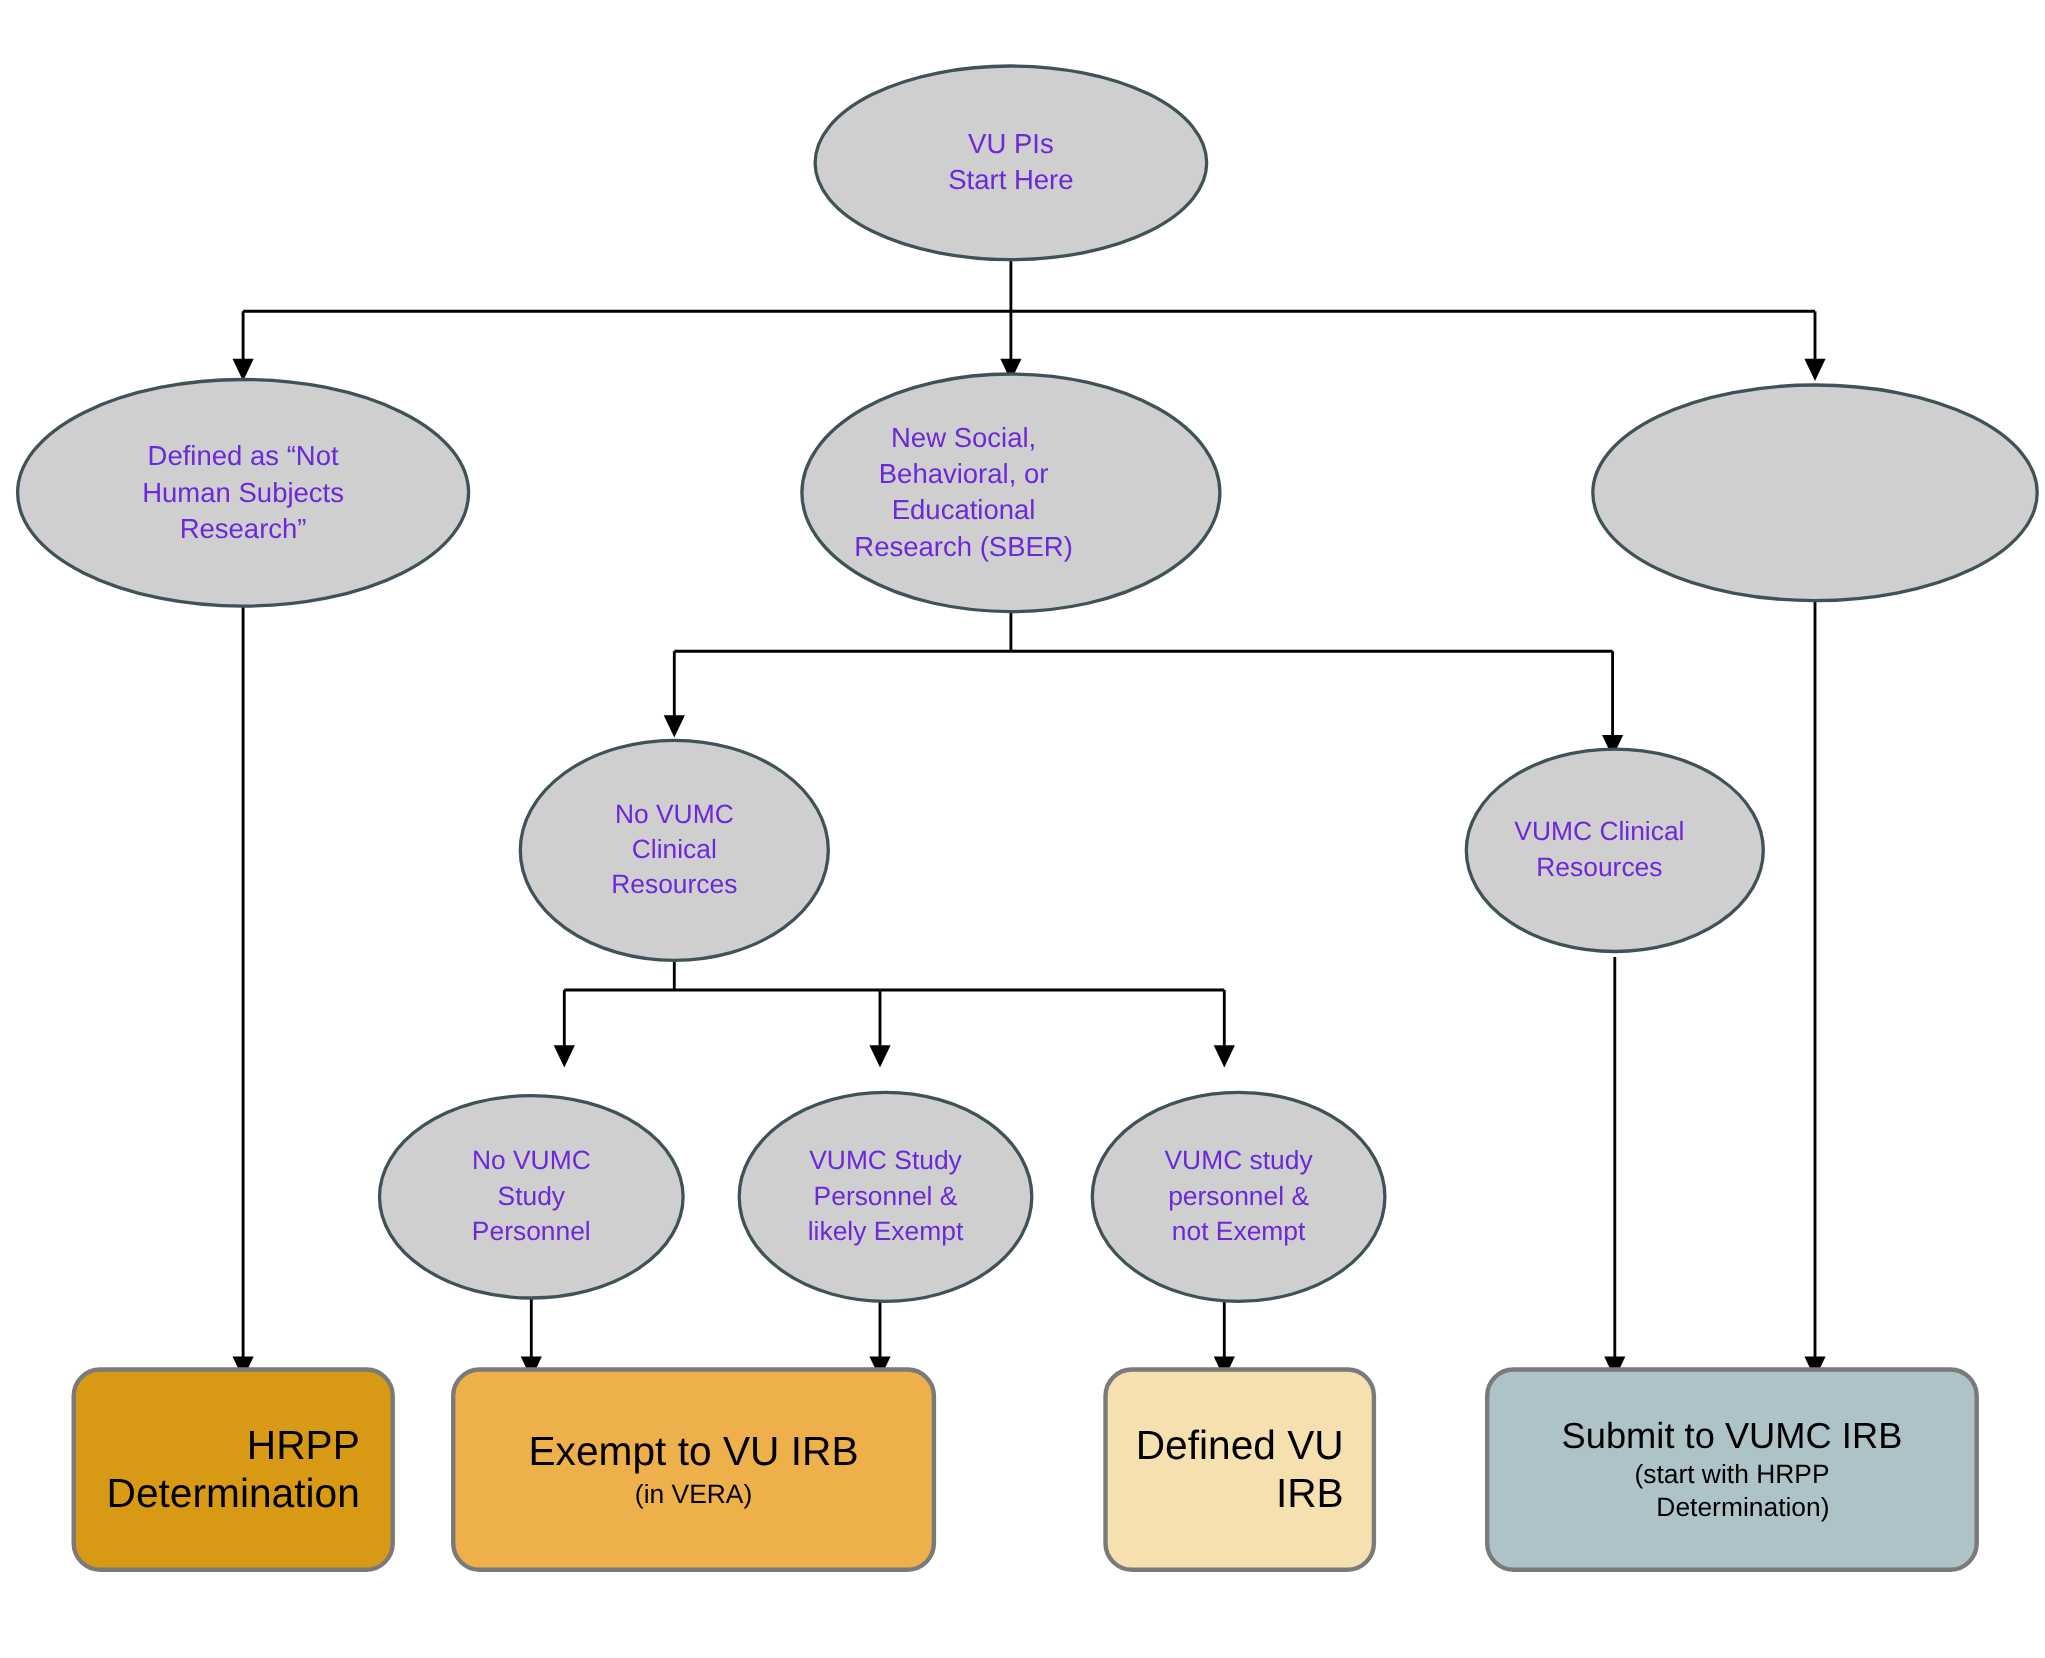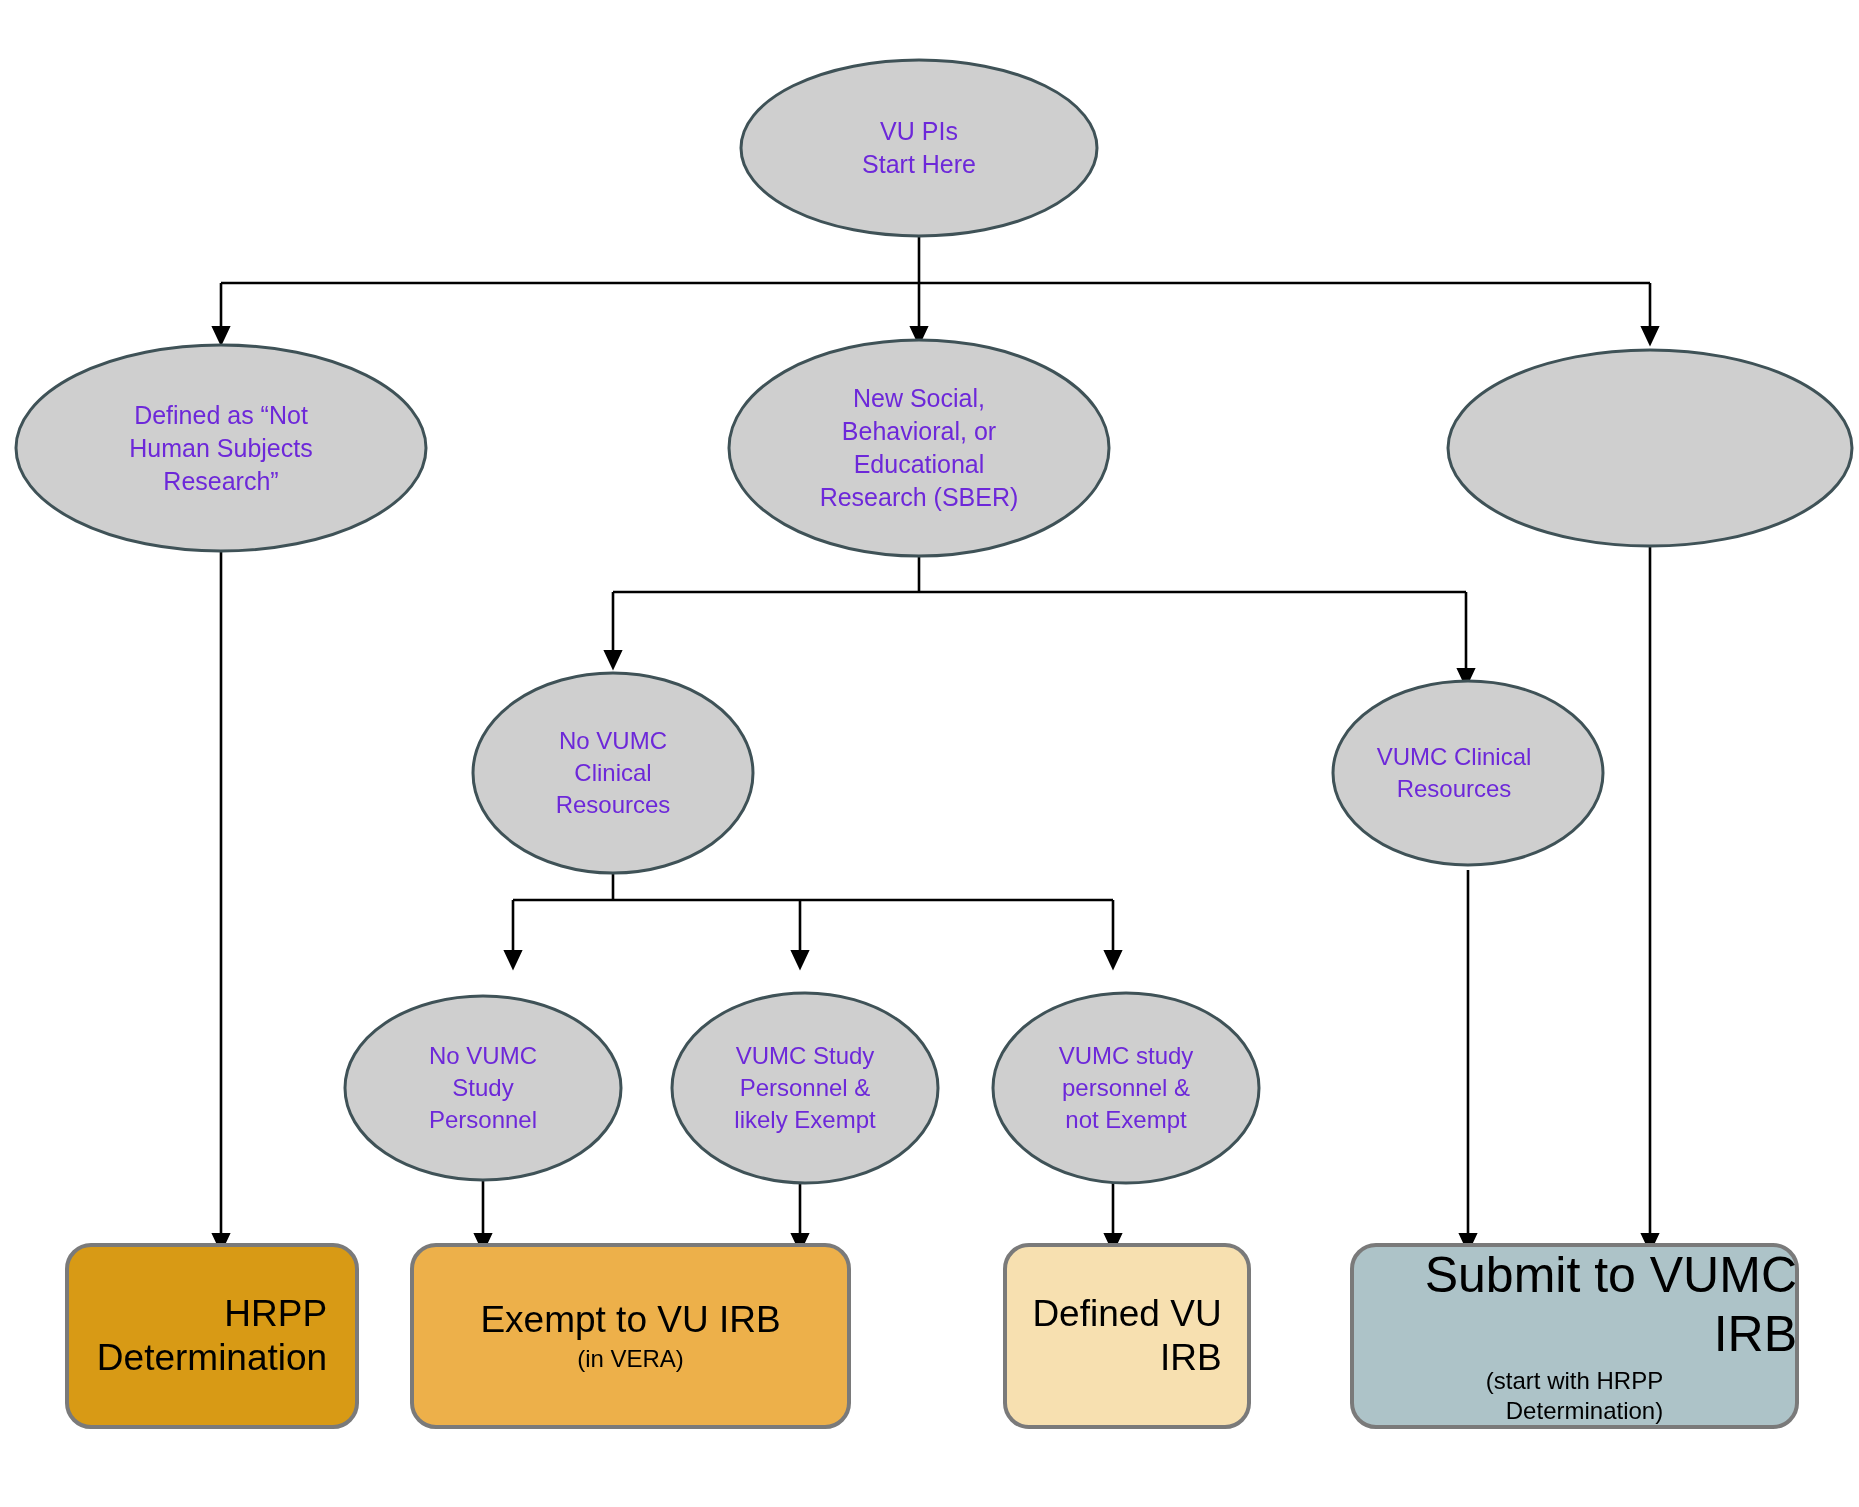--- a/index.html
+++ b/index.html
@@ -45,21 +45,21 @@
     color: #000000;
     text-align: right;
   }
   .box-main {
     font-size: 37px;
     font-weight: 400;
     line-height: 1.18;
     white-space: pre-line;
   }
   .box-main.big {
-    font-size: 50px;
+    font-size: 33px;
   }
   .box-sub {
     font-size: 24px;
     font-weight: 400;
     line-height: 1.25;
     white-space: pre-line;
     margin-top: 2px;
   }
 </style>
 </head>
@@ -124,21 +124,21 @@
     </g>
   </svg>
 
   <div class="node-text ellipse-label" style="left:759px; top:88px; width:320px; height:120px;">VU PIs
 Start  Here</div>
 
   <div class="node-text ellipse-label" style="left:36px; top:378px; width:370px; height:140px;">Defined as “Not
 Human Subjects
 Research”</div>
 
-  <div class="node-text ellipse-label" style="left:749px; top:363px; width:340px; height:170px;">New Social,
+  <div class="node-text ellipse-label" style="left:706px; top:363px; width:340px; height:170px;">New Social,
 Behavioral, or
 Educational
 Research (SBER)</div>
 
 
   <div class="node-text ellipse-label small" style="left:483px; top:713px; width:260px; height:120px;">No VUMC
 Clinical
 Resources</div>
 
   <div class="node-text ellipse-label small" style="left:1324px; top:728px; width:260px; height:90px;">VUMC Clinical

